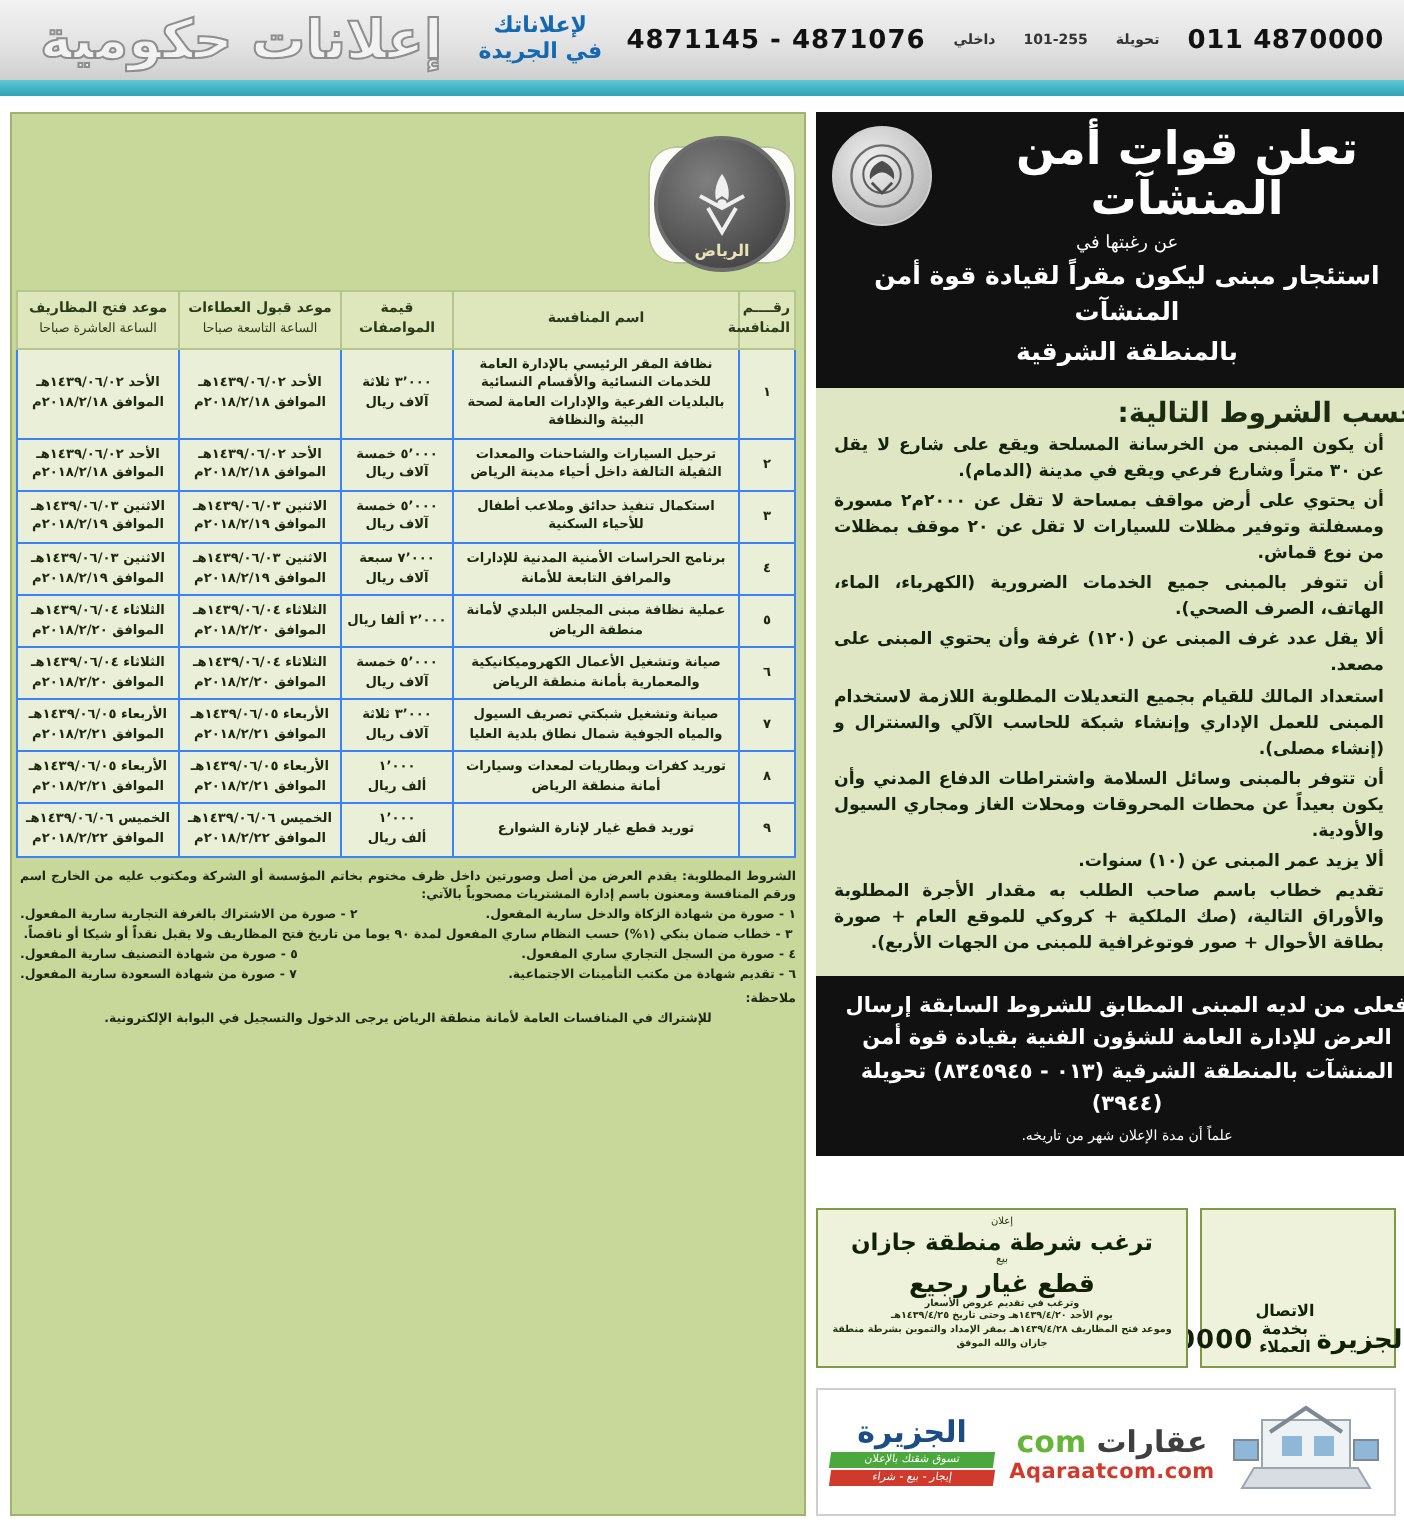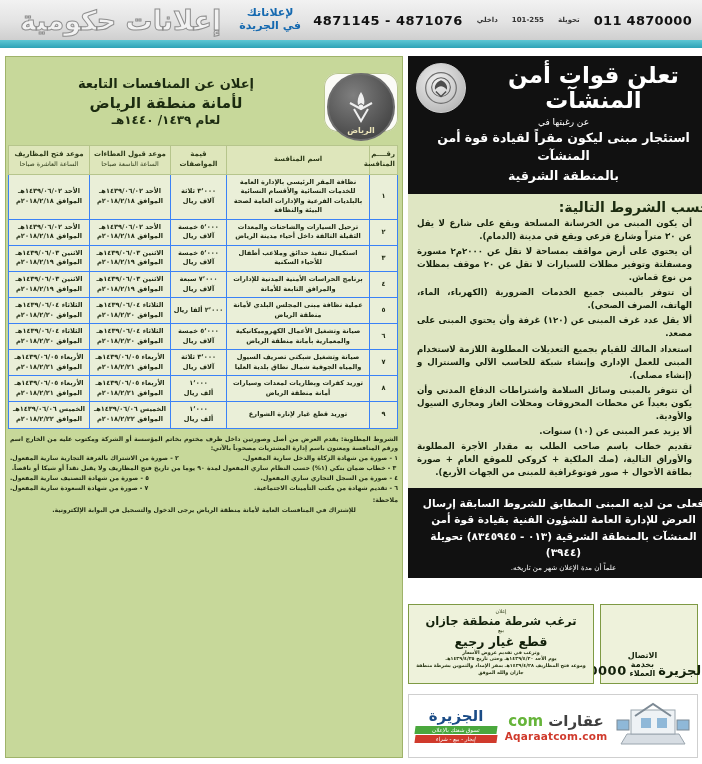--- a/index.html
+++ b/index.html
@@ -23,21 +23,21 @@
   .ph-small{font-size:7px;color:#333;font-weight:bold;}
   .ph-dir{font-size:13px;font-weight:bold;color:#121212;letter-spacing:.5px;}
   .tealbar{position:absolute;left:0;top:40px;width:702px;height:8px;
     background:linear-gradient(180deg,#5ec7d4,#2ea3b6);}
 
   
   .tenders{position:absolute;left:5px;top:56px;width:398px;height:702px;
     background:#c7d89a;border:1px solid #9fb36a;box-sizing:border-box;padding:4px;}
   .tend-head{display:flex;align-items:center;gap:6px;height:82px;}
   .emblem{width:74px;height:59px;border-radius:14px;background:#fbfbf7;
-    display:flex;align-items:flex-start;justify-content:center;flex:0 0 auto;
+    display:flex;align-items:center;justify-content:center;flex:0 0 auto;
     box-shadow:0 0 0 1px #b9c68f inset;}
   .emblem .circ{width:64px;height:64px;border-radius:50%;
     background:radial-gradient(circle at 38% 32%,#7f7f7f,#4c4c4c 70%,#3a3a3a);
     position:relative;display:flex;align-items:center;justify-content:center;
     border:2px solid #6d6d6d;}
   .emblem .circ svg{width:40px;height:40px;}
   .emblem .lbl{position:absolute;bottom:4px;left:0;right:0;text-align:center;
     font-size:8px;color:#e9e2b8;font-weight:bold;letter-spacing:.5px;}
   .tend-titles{flex:1;text-align:center;padding-left:4px;}
   .tt1{font-size:13px;font-weight:bold;color:#1c2b10;line-height:1.3;}
@@ -151,25 +151,20 @@
         <div class="circ">
           <svg viewBox="0 0 40 40">
             <path d="M20 5 C17 9 16 14 17 18 L20 16 L23 18 C24 14 23 9 20 5 Z" fill="#efefef"></path>
             <path d="M9 16 L20 22 L31 16" stroke="#efefef" stroke-width="2" fill="none"></path>
             <path d="M13 22 L20 34 L27 22" stroke="#efefef" stroke-width="2" fill="none"></path>
             <circle cx="20" cy="20" r="2.4" fill="#efefef"></circle>
           </svg>
           <div class="lbl">الرياض</div>
         </div>
       </div>
-      <div class="tend-titles">
-        <div class="tt1">إعلان عن المنافسات التابعة</div>
-        <div class="tt2">لأمانة منطقة الرياض</div>
-        <div class="tt3">لعام ١٤٣٩/ ١٤٤٠هـ</div>
-      </div>
     </div>
 
     <table class="tenders-tbl">
       <colgroup>
         <col style="width:28px">
           <col style="width:143px">
           <col style="width:56px">
         <col style="width:81px">
           <col style="width:81px">
       </colgroup>

